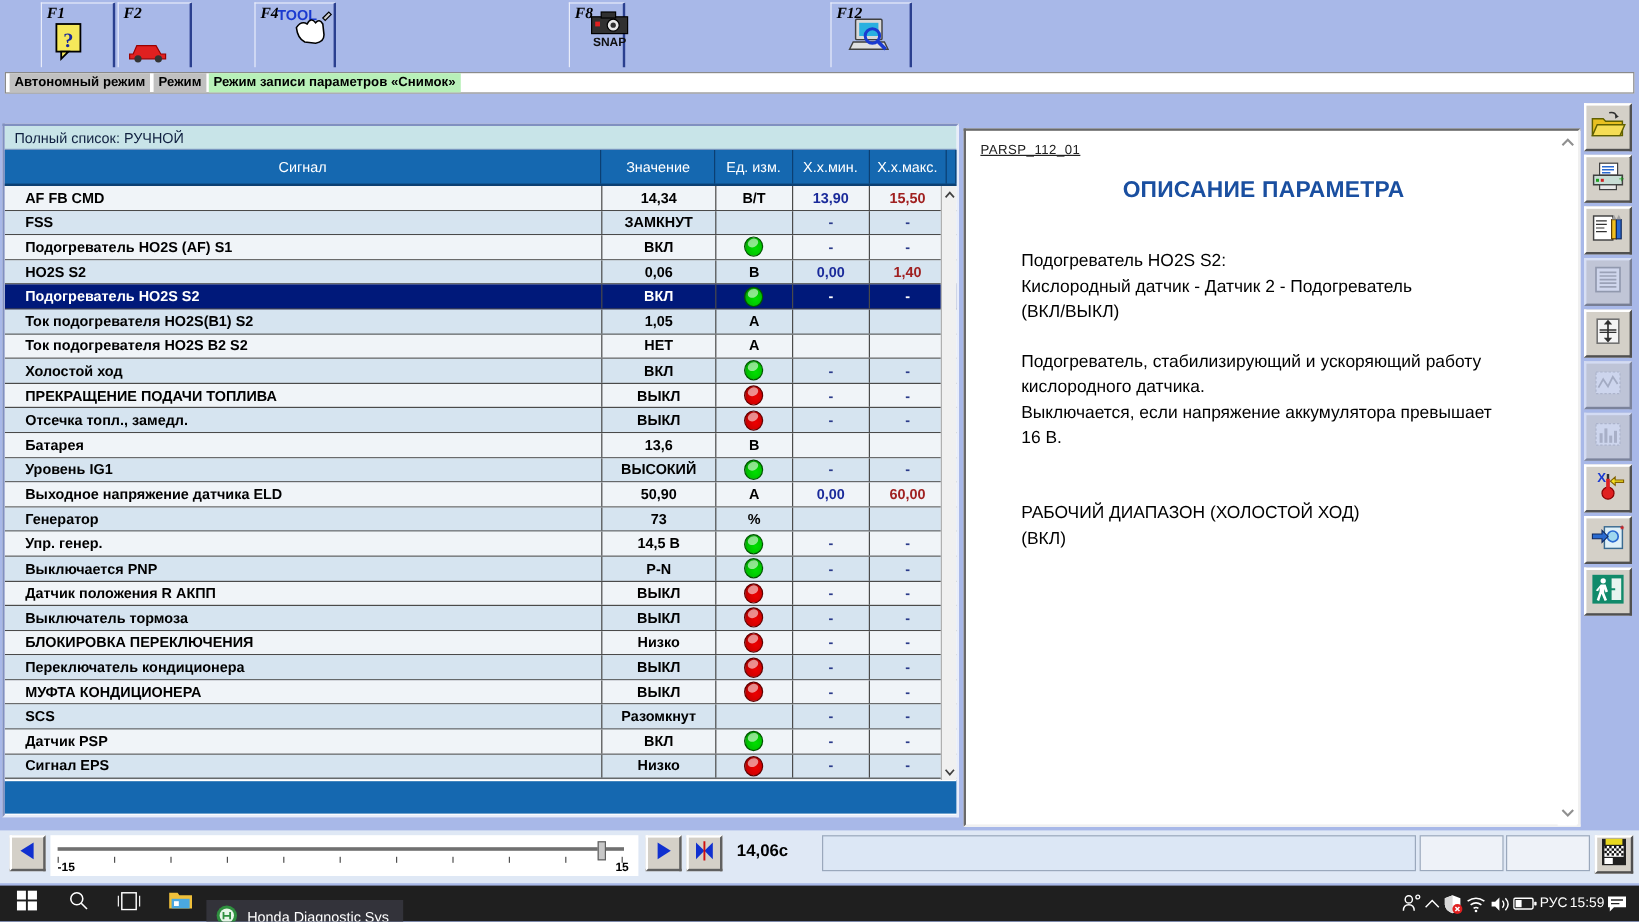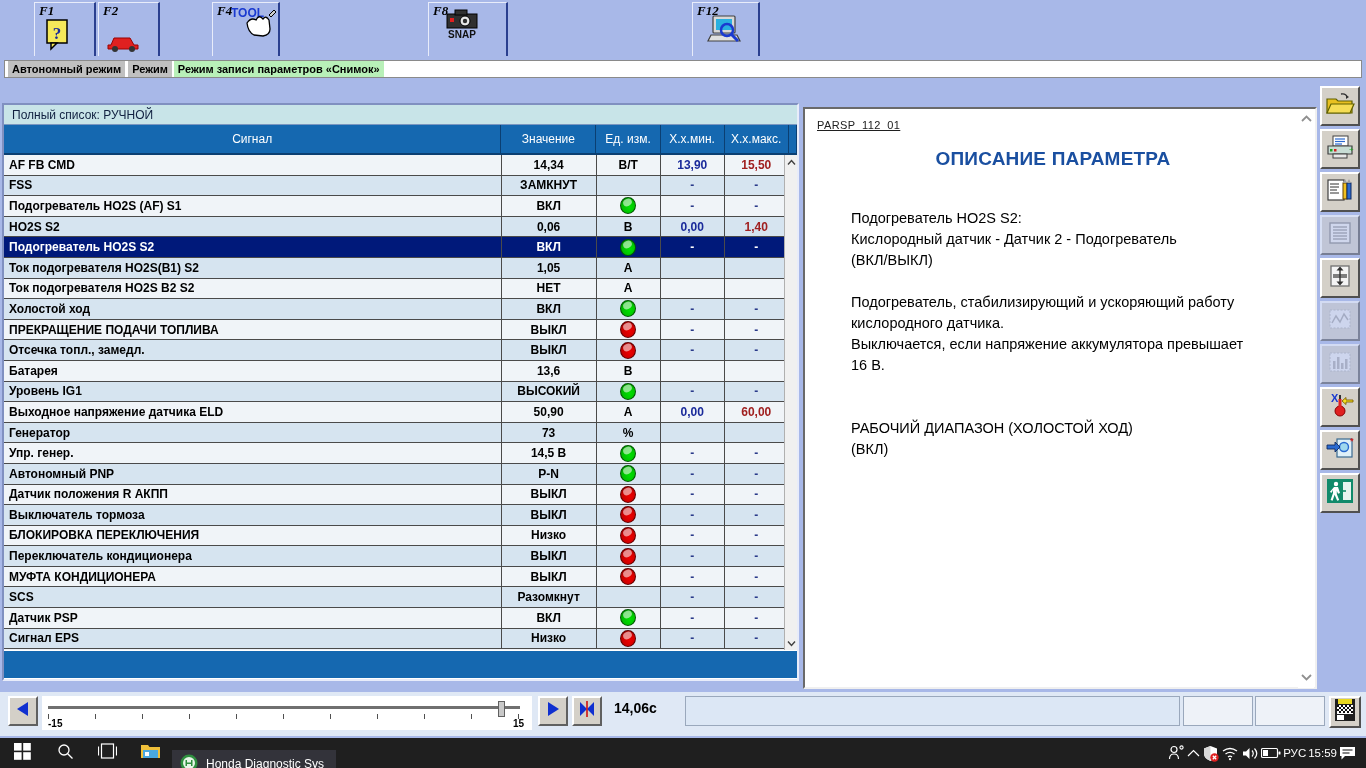--- a/index.html
+++ b/index.html
@@ -102,21 +102,21 @@
     display: flex; height: 20.6px;
     border-bottom: 1px solid #4a4a4a;
     align-items: stretch;
   }
   .trow > div {
     font-size: 12px; font-weight: bold; color: #000;
     display: flex; align-items: center;
     border-right: 1px solid #4a4a4a;
     overflow: hidden; white-space: nowrap;
   }
-  .trow .c-sig { justify-content: flex-start; padding-left: 5px; }
+  .trow .c-sig { justify-content: flex-start; padding-left: 17px; }
   .trow .c-val, .trow .c-unit, .trow .c-min, .trow .c-max {
     justify-content: center;
   }
   .trow .c-pad { border-right: none; }
   .rw-a { background: #f0f4f8; }
   .rw-b { background: #d6e4f0; }
   .rw-sel { background: #00197a; }
   .rw-sel > div { color: #ffffff; }
   .v-min { color: #1a2a9a !important; }
   .v-max { color: #a02020 !important; }
@@ -305,21 +305,21 @@
       <span class="fkey">F4</span>
       <span class="ficon">
         <svg width="56" height="34" viewBox="0 0 56 34" style="margin-top:-12px;margin-left:12px">
           <text x="2" y="12" font-size="12" font-weight="bold" font-family="Liberation Sans, sans-serif" fill="#1a3ad0">TOOL</text>
           <path d="M18 18 q4 -6 9 -3 q3 -6 7 -1 q3 -4 6 1 l1 9 q0 6 -7 7 l-9 -1 q-6 -3 -7 -12 Z" fill="#fff" stroke="#000" stroke-width="1.3"></path>
           <path d="M40 10 l5 -5 l2 2 l-5 5 z" fill="#ccc" stroke="#000" stroke-width="1"></path>
         </svg>
       </span>
     </div>
 
-    <div class="fbtn" style="left:428px;width:80px">
+    <div class="fbtn" style="left:474px;width:47px">
       <span class="fkey">F8</span>
       <span class="ficon">
         <svg width="46" height="34" viewBox="0 0 46 34" style="margin-top:-12px;margin-left:8px">
           <rect x="6" y="9" width="30" height="14" fill="#303030" stroke="#000"></rect>
           <rect x="14" y="5" width="12" height="5" fill="#303030" stroke="#000"></rect>
           <circle cx="24" cy="16" r="5" fill="#e8e8e8" stroke="#000"></circle>
           <circle cx="24" cy="16" r="2.2" fill="#303030"></circle>
           <rect x="9" y="13" width="4" height="4" fill="#e02020"></rect>
           <text x="21" y="33" font-size="10" font-weight="bold" font-family="Liberation Sans, sans-serif" fill="#101010" text-anchor="middle">SNAP</text>
         </svg>
@@ -488,21 +488,21 @@
           <div class="c-sig">Упр. генер.</div>
           <div class="c-val">14,5 В</div>
           <div class="c-unit">
             <span class="led on"></span>
           </div>
           <div class="c-min v-dash">-</div>
           <div class="c-max v-dash">-</div>
           <div class="c-pad"></div>
         </div>
         <div class="trow rw-b">
-          <div class="c-sig">Автономный PNP</div>
+          <div class="c-sig">Выключается PNP</div>
           <div class="c-val">P-N</div>
           <div class="c-unit">
             <span class="led on"></span>
           </div>
           <div class="c-min v-dash">-</div>
           <div class="c-max v-dash">-</div>
           <div class="c-pad"></div>
         </div>
         <div class="trow rw-a">
           <div class="c-sig">Датчик положения R АКПП</div>

